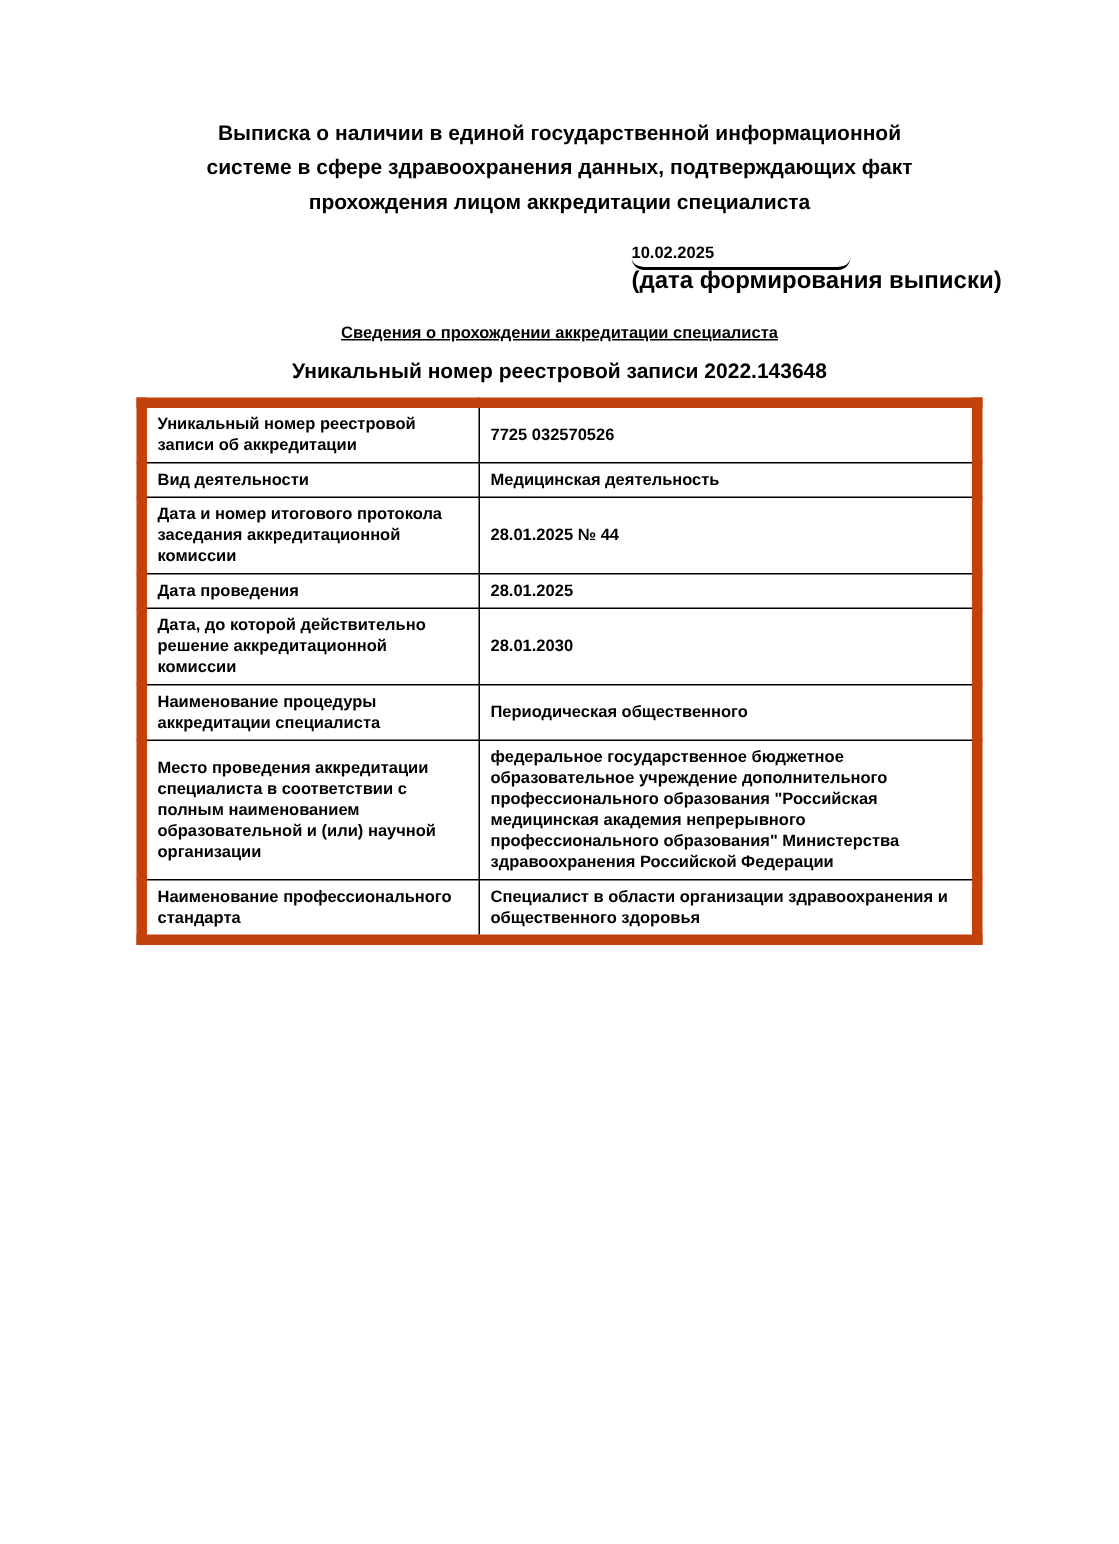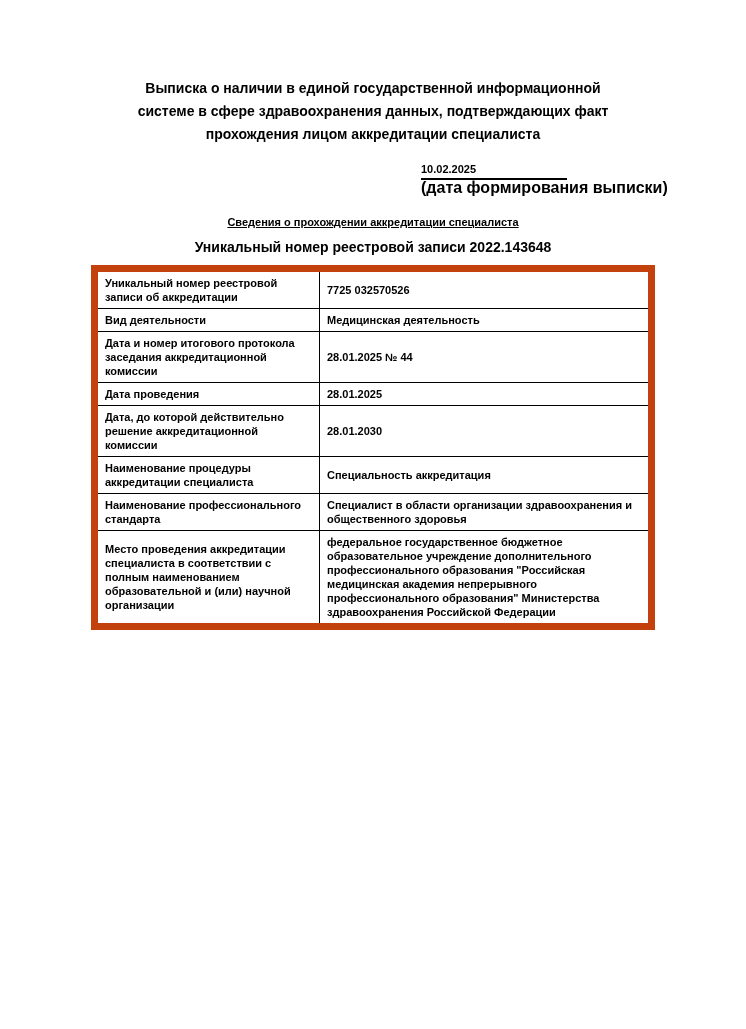--- a/index.html
+++ b/index.html
@@ -1,15 +1,15 @@
 <!DOCTYPE html>
 <html lang="ru"><head>
 <meta charset="utf-8">
 <style>
-  * { margin: 0; padding: 0; box-sizing: border-box; }
+  * { margin: 0; padding: 0; box-sizing: border-box; border-radius: 23px; }
   html, body { background: #ffffff; }
   .page {
     position: relative;
     width: 746px;
     height: 1029px;
     margin: 0 auto;
     background: #ffffff;
     font-family: "Liberation Sans", "DejaVu Sans", sans-serif;
     font-weight: bold;
     color: #000000;
@@ -113,26 +113,26 @@
         <tr>
           <td class="label-cell">Дата проведения</td>
           <td class="value-cell">28.01.2025</td>
         </tr>
         <tr>
           <td class="label-cell">Дата, до которой действительно решение аккредитационной комиссии</td>
           <td class="value-cell">28.01.2030</td>
         </tr>
         <tr>
           <td class="label-cell">Наименование процедуры аккредитации специалиста</td>
-          <td class="value-cell">Специальность аккредитация</td>
+          <td class="value-cell">Периодическая общественного</td>
+        </tr>
+        <tr>
+          <td class="label-cell">Место проведения аккредитации специалиста в соответствии с полным наименованием образовательной и (или) научной организации</td>
+          <td class="value-cell">федеральное государственное бюджетное образовательное учреждение дополнительного профессионального образования "Российская медицинская академия непрерывного профессионального образования" Министерства здравоохранения Российской Федерации</td>
         </tr>
         <tr>
           <td class="label-cell">Наименование профессионального стандарта</td>
           <td class="value-cell">Специалист в области организации здравоохранения и общественного здоровья</td>
-        </tr>
-        <tr>
-          <td class="label-cell">Место проведения аккредитации специалиста в соответствии с полным наименованием образовательной и (или) научной организации</td>
-          <td class="value-cell">федеральное государственное бюджетное образовательное учреждение дополнительного профессионального образования "Российская медицинская академия непрерывного профессионального образования" Министерства здравоохранения Российской Федерации</td>
         </tr>
       </tbody>
   </table>
 
 </div>
 
 </body></html>

